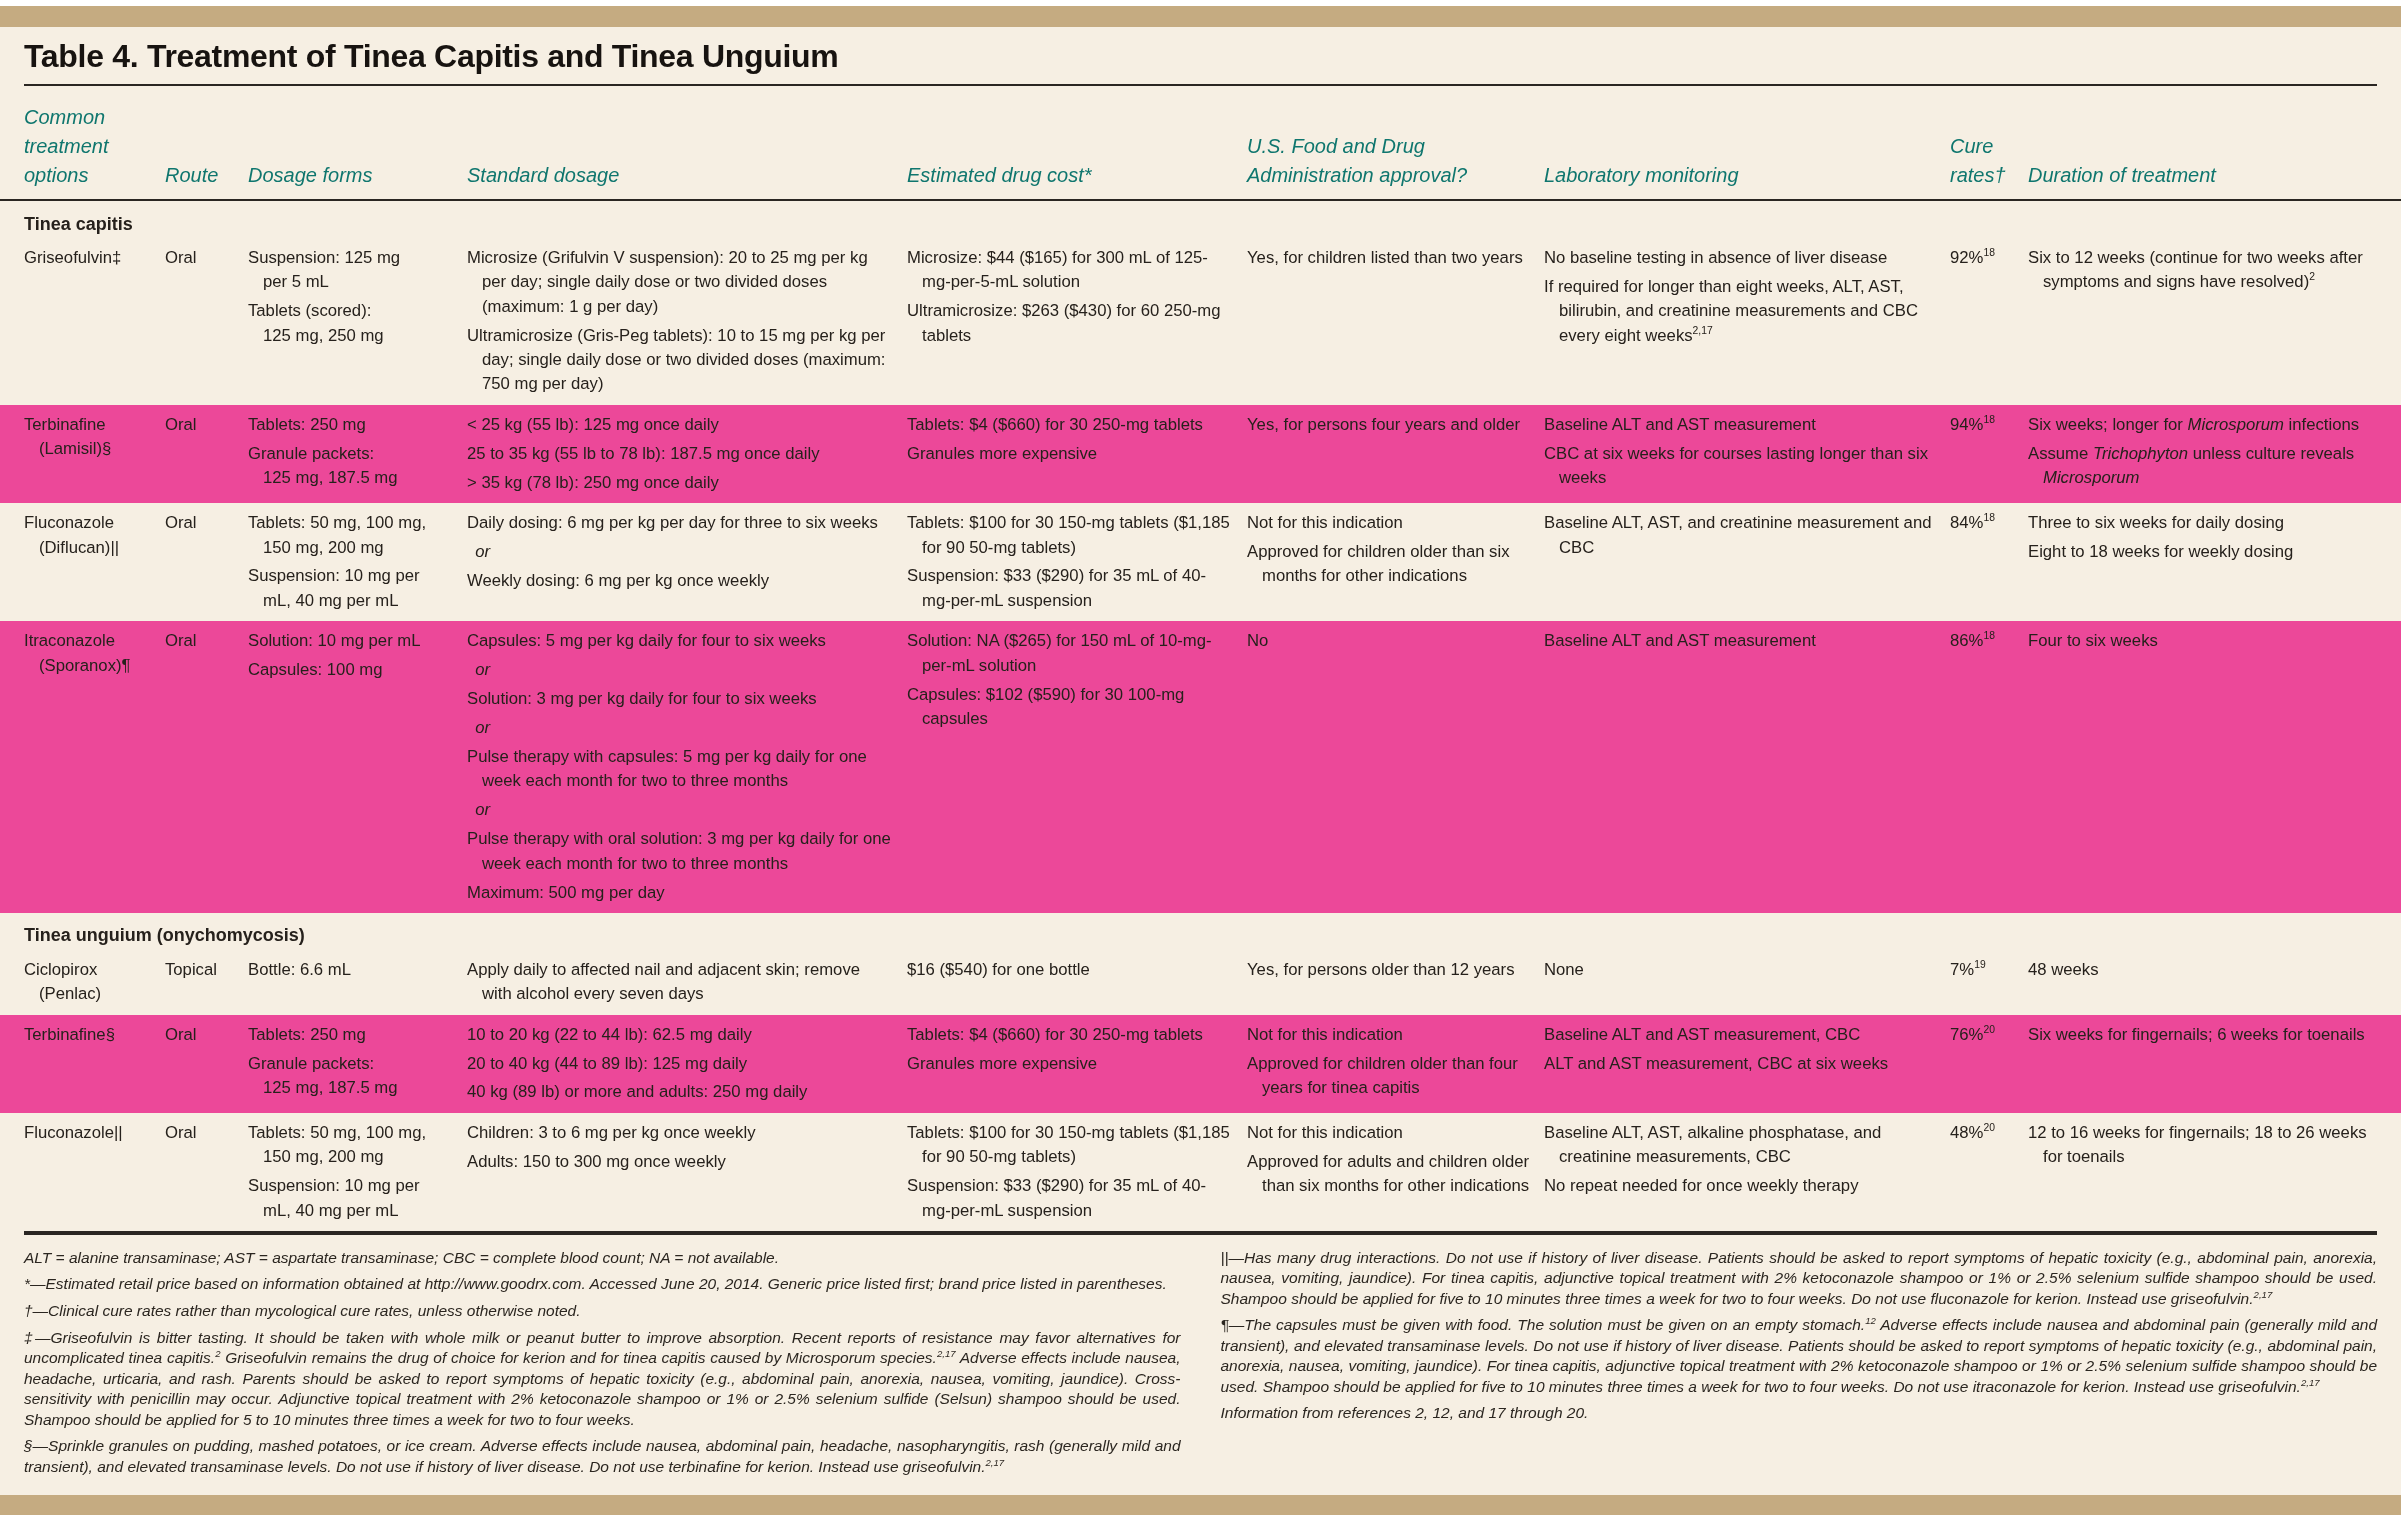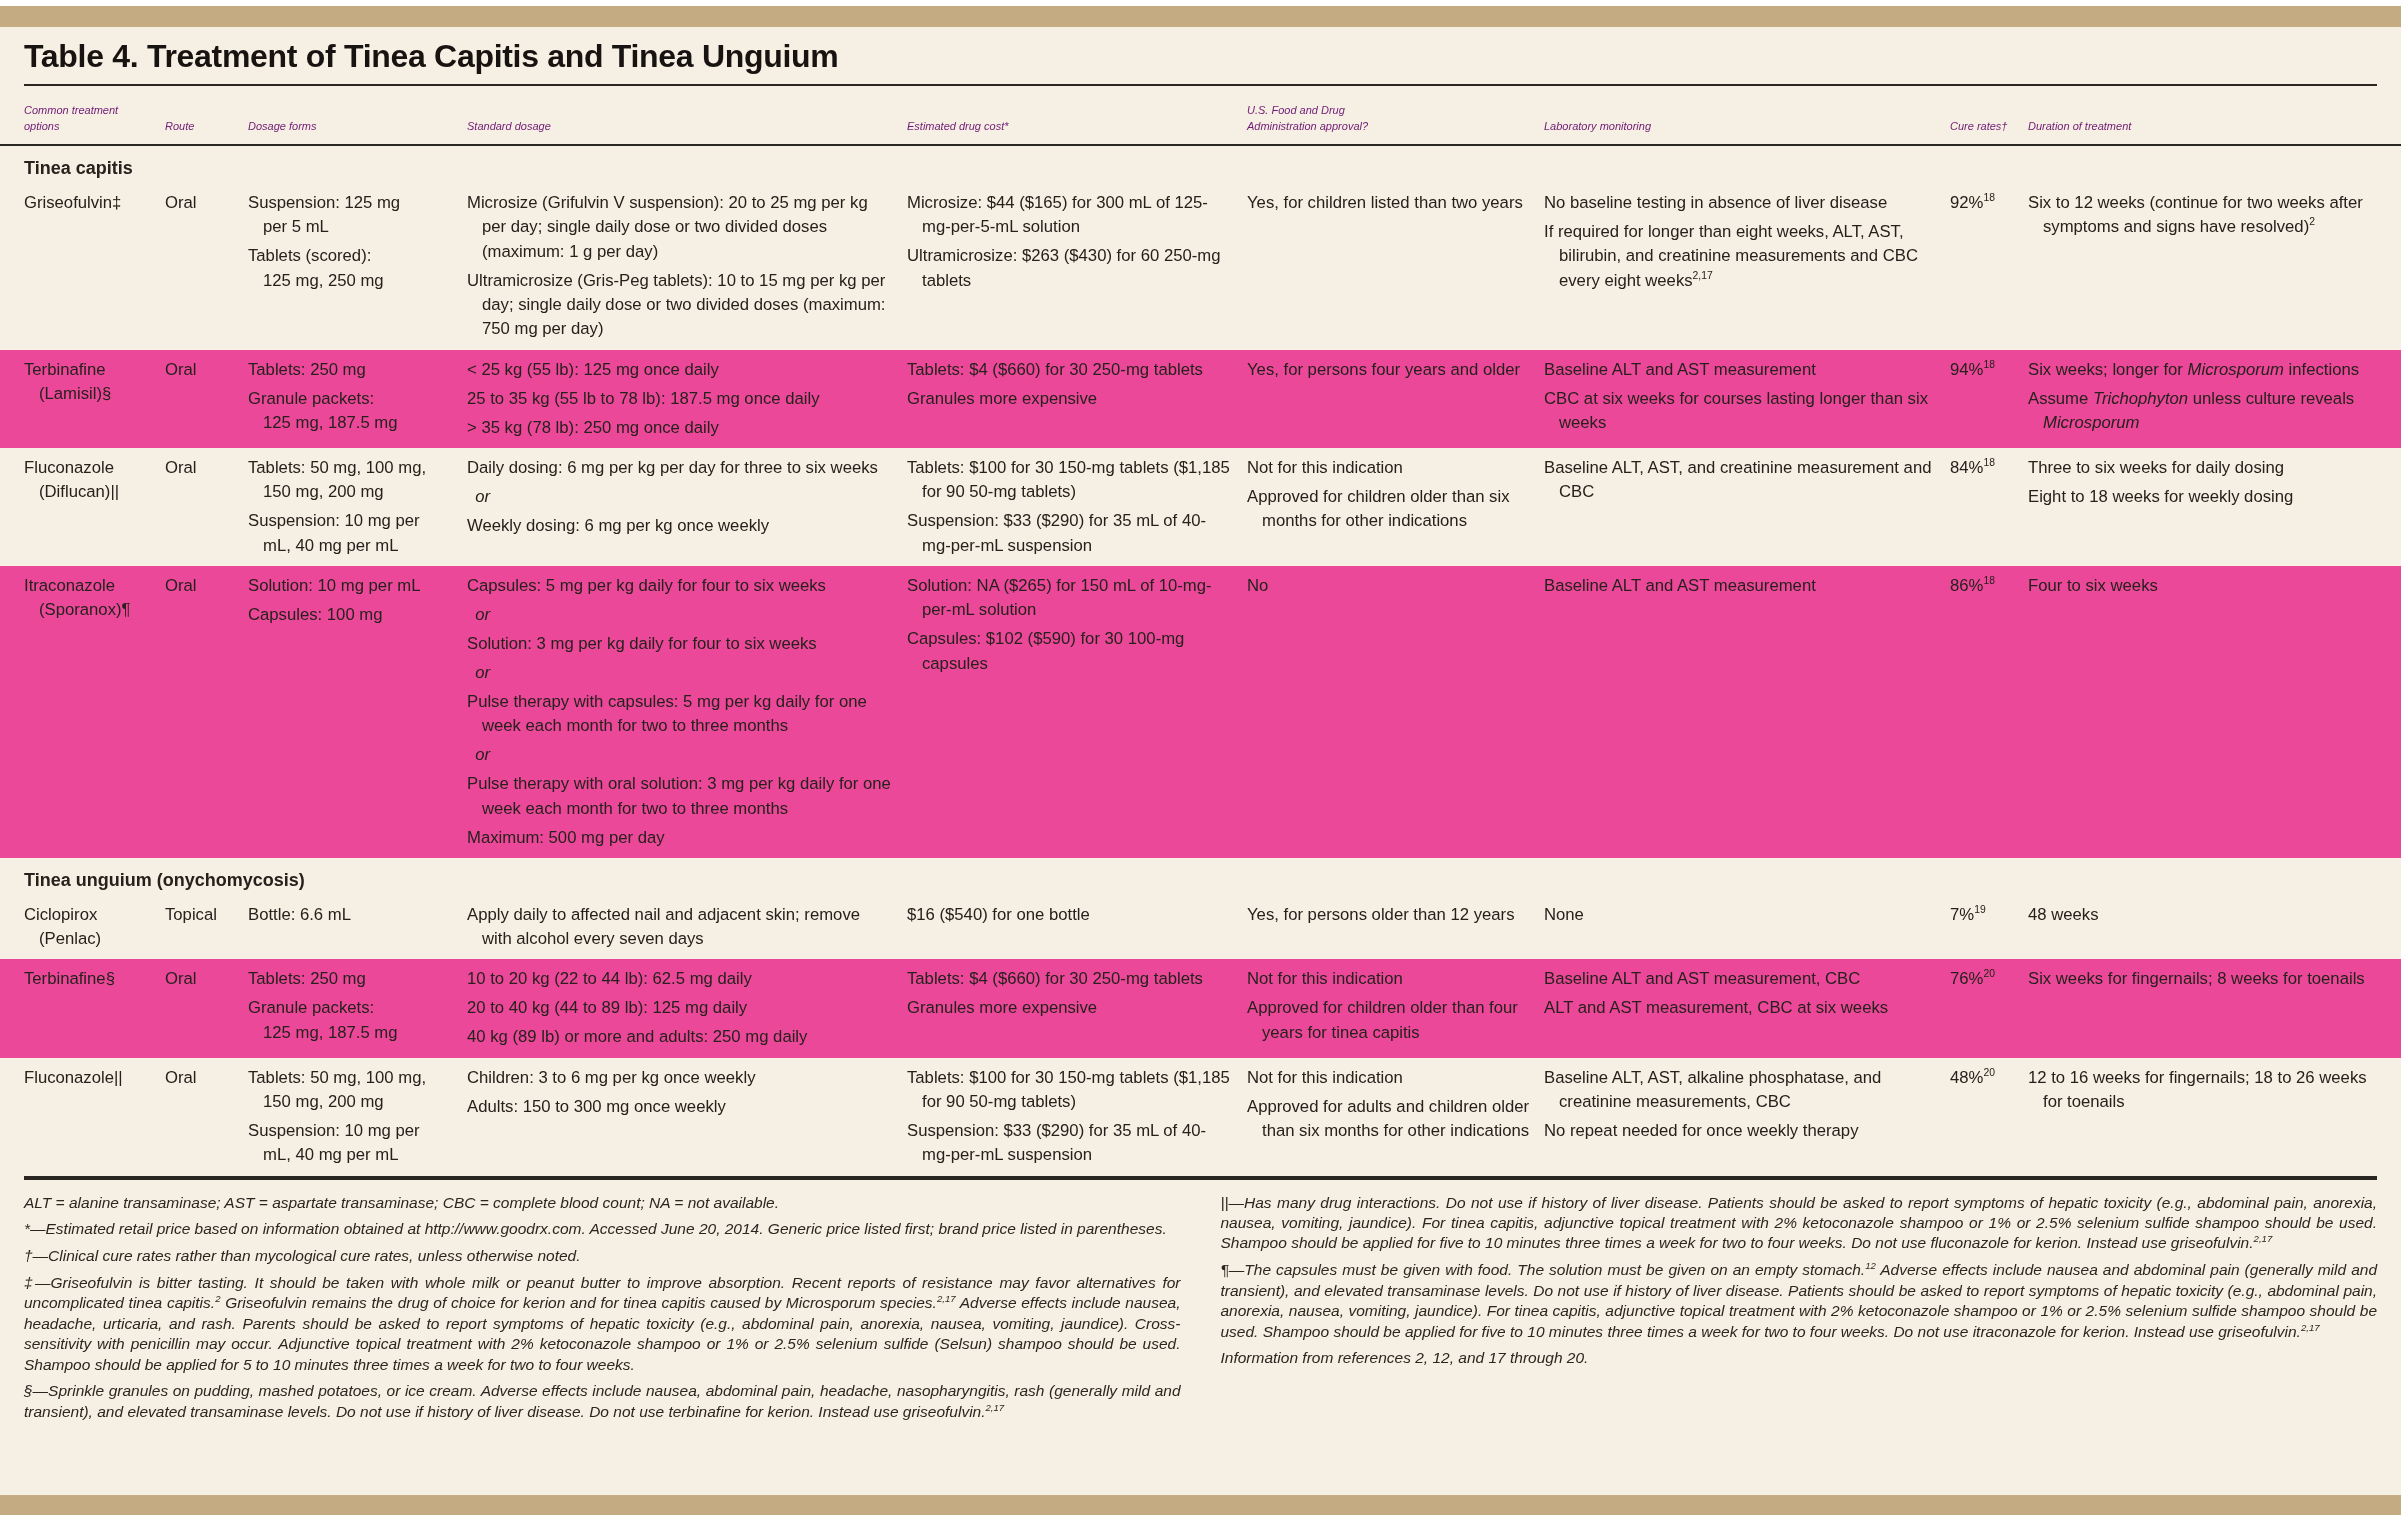--- a/index.html
+++ b/index.html
@@ -21,22 +21,22 @@
   h1 {
     margin: 12.7px 0 0 0;
     font-size: 32px; line-height: 1.1; font-weight: bold;
     letter-spacing: -0.3px; color: #171310;
   }
   .title-rule { border: none; border-top: 2.3px solid #2a2622; margin: 9.2px 24px 0 24px; }
 
   table { width: 100%; border-collapse: collapse; table-layout: fixed; }
   thead th {
     font-style: italic; font-weight: normal; text-align: left;
-    vertical-align: bottom; color: #701a75;
-    font-size: 11px; line-height: 1.45;
+    vertical-align: bottom; color: #0f766e;
+    font-size: 20px; line-height: 1.45;
     padding: 17.3px 14px 9.2px 0;
     border-bottom: 2.3px solid #2a2622;
   }
   tbody { font-size: 16.7px; line-height: 1.46; }
   tbody td { vertical-align: top; padding: 8px 14px 8px 0; }
   tr.white { background: #ec4899; }
   tr.section-row td { font-weight: bold; font-size: 18px; padding: 9.2px 0 1.2px 0; }
   td p, th p { margin: 0 0 4.6px 0; padding-left: 15px; text-indent: -15px; }
   td p:last-child { margin-bottom: 0; }
   .c0 { padding-left: 24px !important; }
@@ -290,21 +290,21 @@
           <p>Approved for children older than four years for tinea capitis</p>
         </td>
         <td class="c6">
           <p>Baseline ALT and AST measurement, CBC</p>
           <p>ALT and AST measurement, CBC at six weeks</p>
         </td>
         <td class="c7">
           <p>76%<sup>20</sup></p>
         </td>
         <td class="c8">
-          <p>Six weeks for fingernails; 8 weeks for toenails</p>
+          <p>Six weeks for fingernails; 6 weeks for toenails</p>
         </td>
       </tr>
       <tr class="beige">
         <td class="c0">
           <p>Fluconazole||</p>
         </td>
         <td class="c1">
           <p>Oral</p>
         </td>
         <td class="c2">

